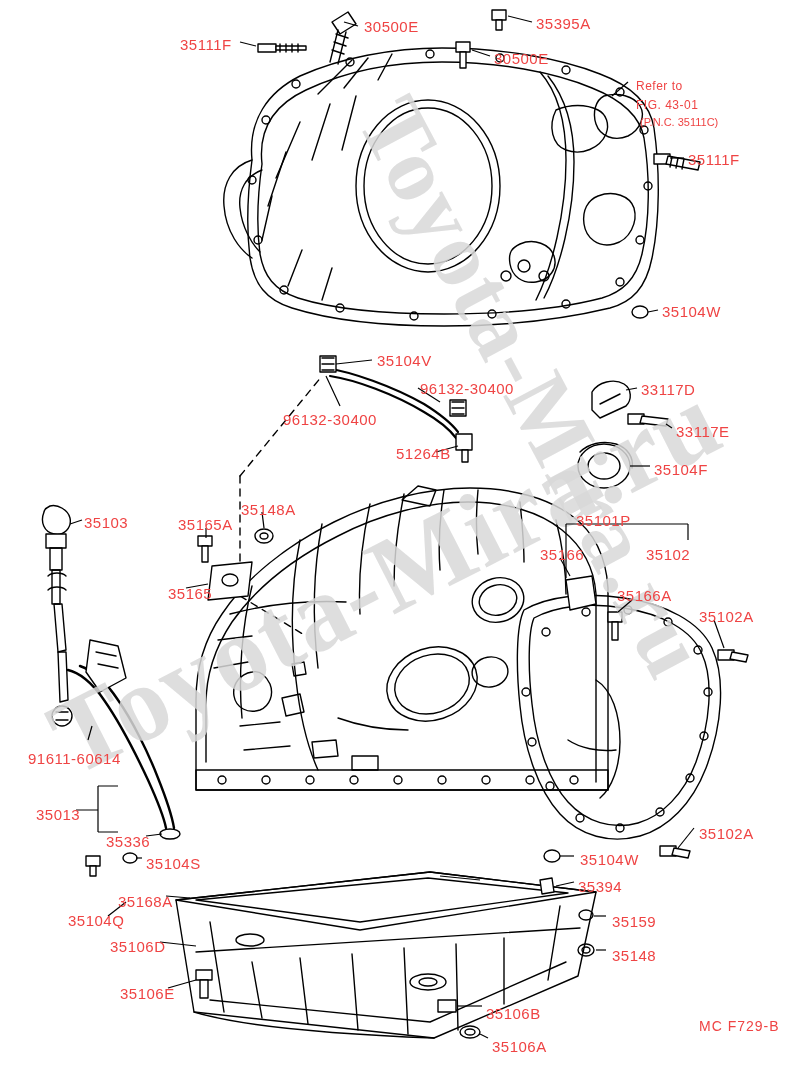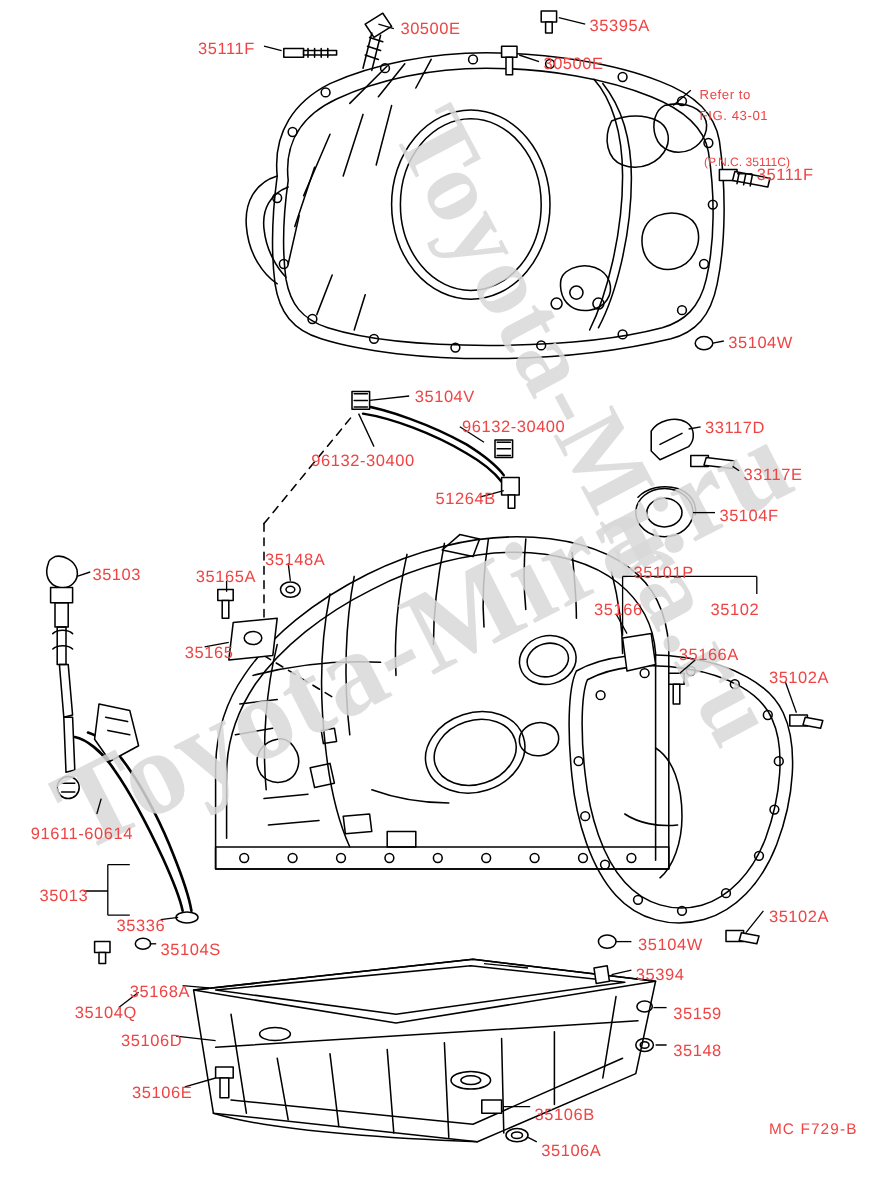--- a/index.html
+++ b/index.html
@@ -454,17 +454,17 @@
   <div class="lbl" style="left:612px; top:913px;">35159</div>
   <div class="lbl" style="left:68px;  top:912px;">35104Q</div>
   <div class="lbl" style="left:612px; top:947px;">35148</div>
   <div class="lbl" style="left:110px; top:938px;">35106D</div>
   <div class="lbl" style="left:120px; top:985px;">35106E</div>
   <div class="lbl" style="left:486px; top:1005px;">35106B</div>
   <div class="lbl" style="left:492px; top:1038px;">35106A</div>
 
   <div class="lbl refer" style="left:636px; top:77px;">Refer to</div>
   <div class="lbl refer" style="left:636px; top:96px;">FIG. 43-01</div>
-  <div class="lbl small" style="left:640px; top:116px;margin-top:26px;">(P.N.C. 35111C)</div>
+  <div class="lbl small" style="left:640px; top:116px;">(P.N.C. 35111C)</div>
 
   <div class="lbl footer" style="left:654px; top:1018px;margin-left:45px;">MC F729-B</div>
 
 </div>
 
 </body></html>

